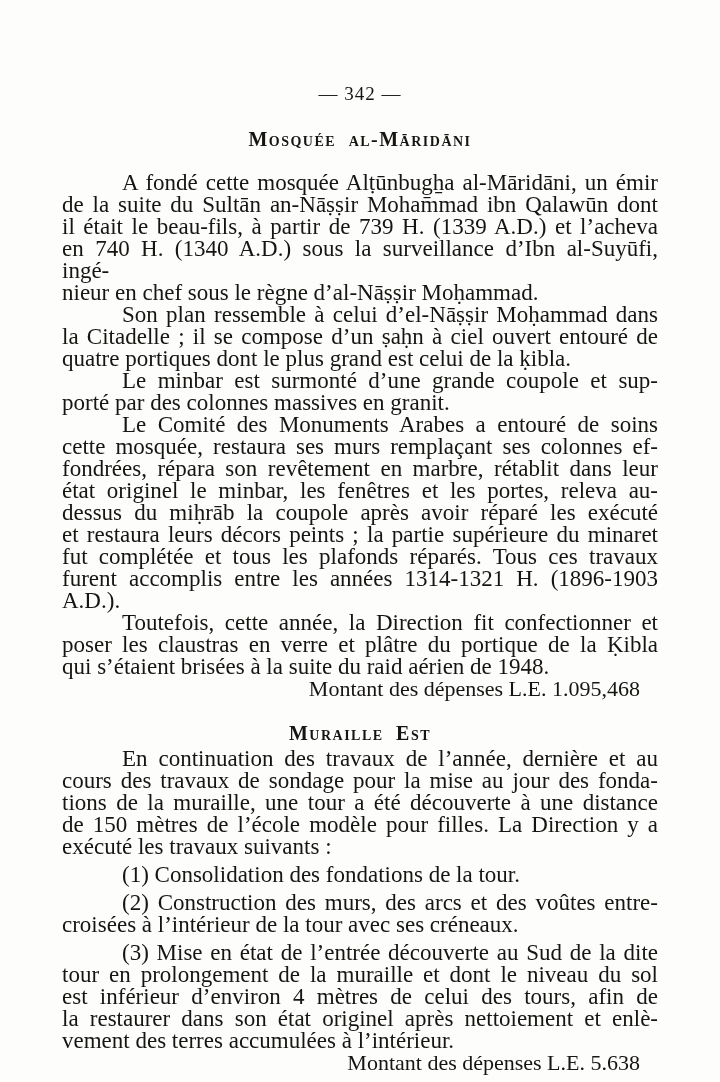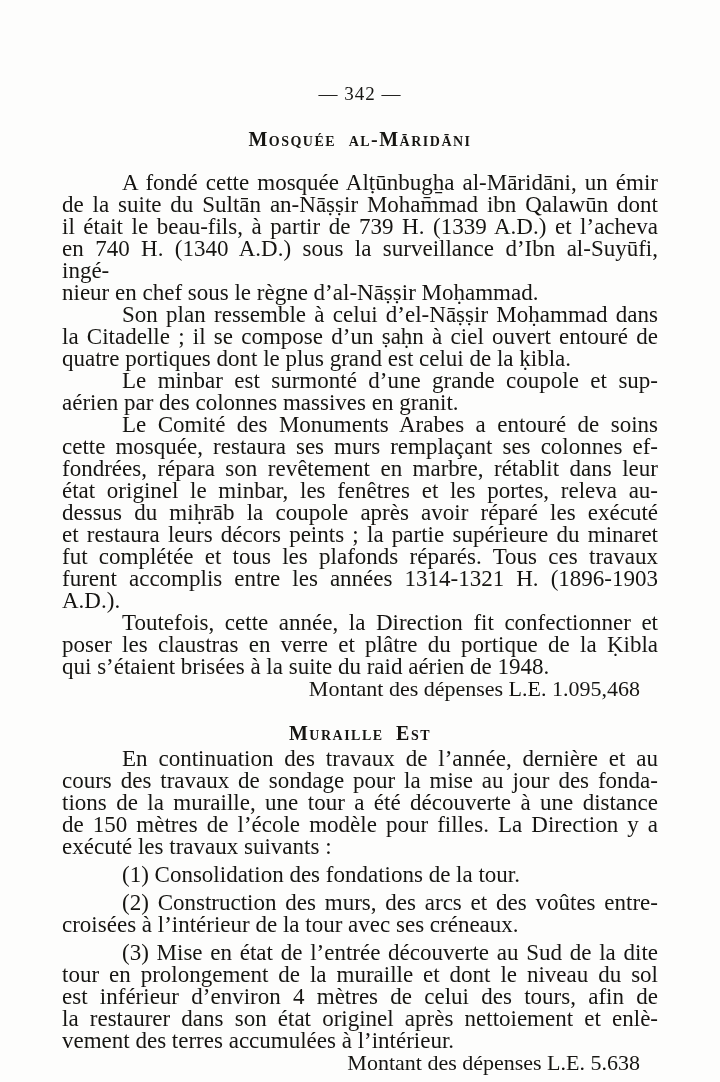--- a/index.html
+++ b/index.html
@@ -73,21 +73,21 @@
   </div>
 
   <div class="para">
     <div class="line first">Son plan ressemble à celui d’el-Nāṣṣir Moḥammad dans</div>
     <div class="line">la Citadelle ; il se compose d’un ṣaḥn à ciel ouvert entouré de</div>
     <div class="line last">quatre portiques dont le plus grand est celui de la ḳibla.</div>
   </div>
 
   <div class="para">
     <div class="line first">Le minbar est surmonté d’une grande coupole et sup-</div>
-    <div class="line last">aérien par des colonnes massives en granit.</div>
+    <div class="line last">porté par des colonnes massives en granit.</div>
   </div>
 
   <div class="para">
     <div class="line first">Le Comité des Monuments Arabes a entouré de soins</div>
     <div class="line">cette mosquée, restaura ses murs remplaçant ses colonnes ef-</div>
     <div class="line">fondrées, répara son revêtement en marbre, rétablit dans leur</div>
     <div class="line">état originel le minbar, les fenêtres et les portes, releva au-</div>
     <div class="line">dessus du miḥrāb la coupole après avoir réparé les exécuté</div>
     <div class="line">et restaura leurs décors peints ; la partie supérieure du minaret</div>
     <div class="line">fut complétée et tous les plafonds réparés. Tous ces travaux</div>

